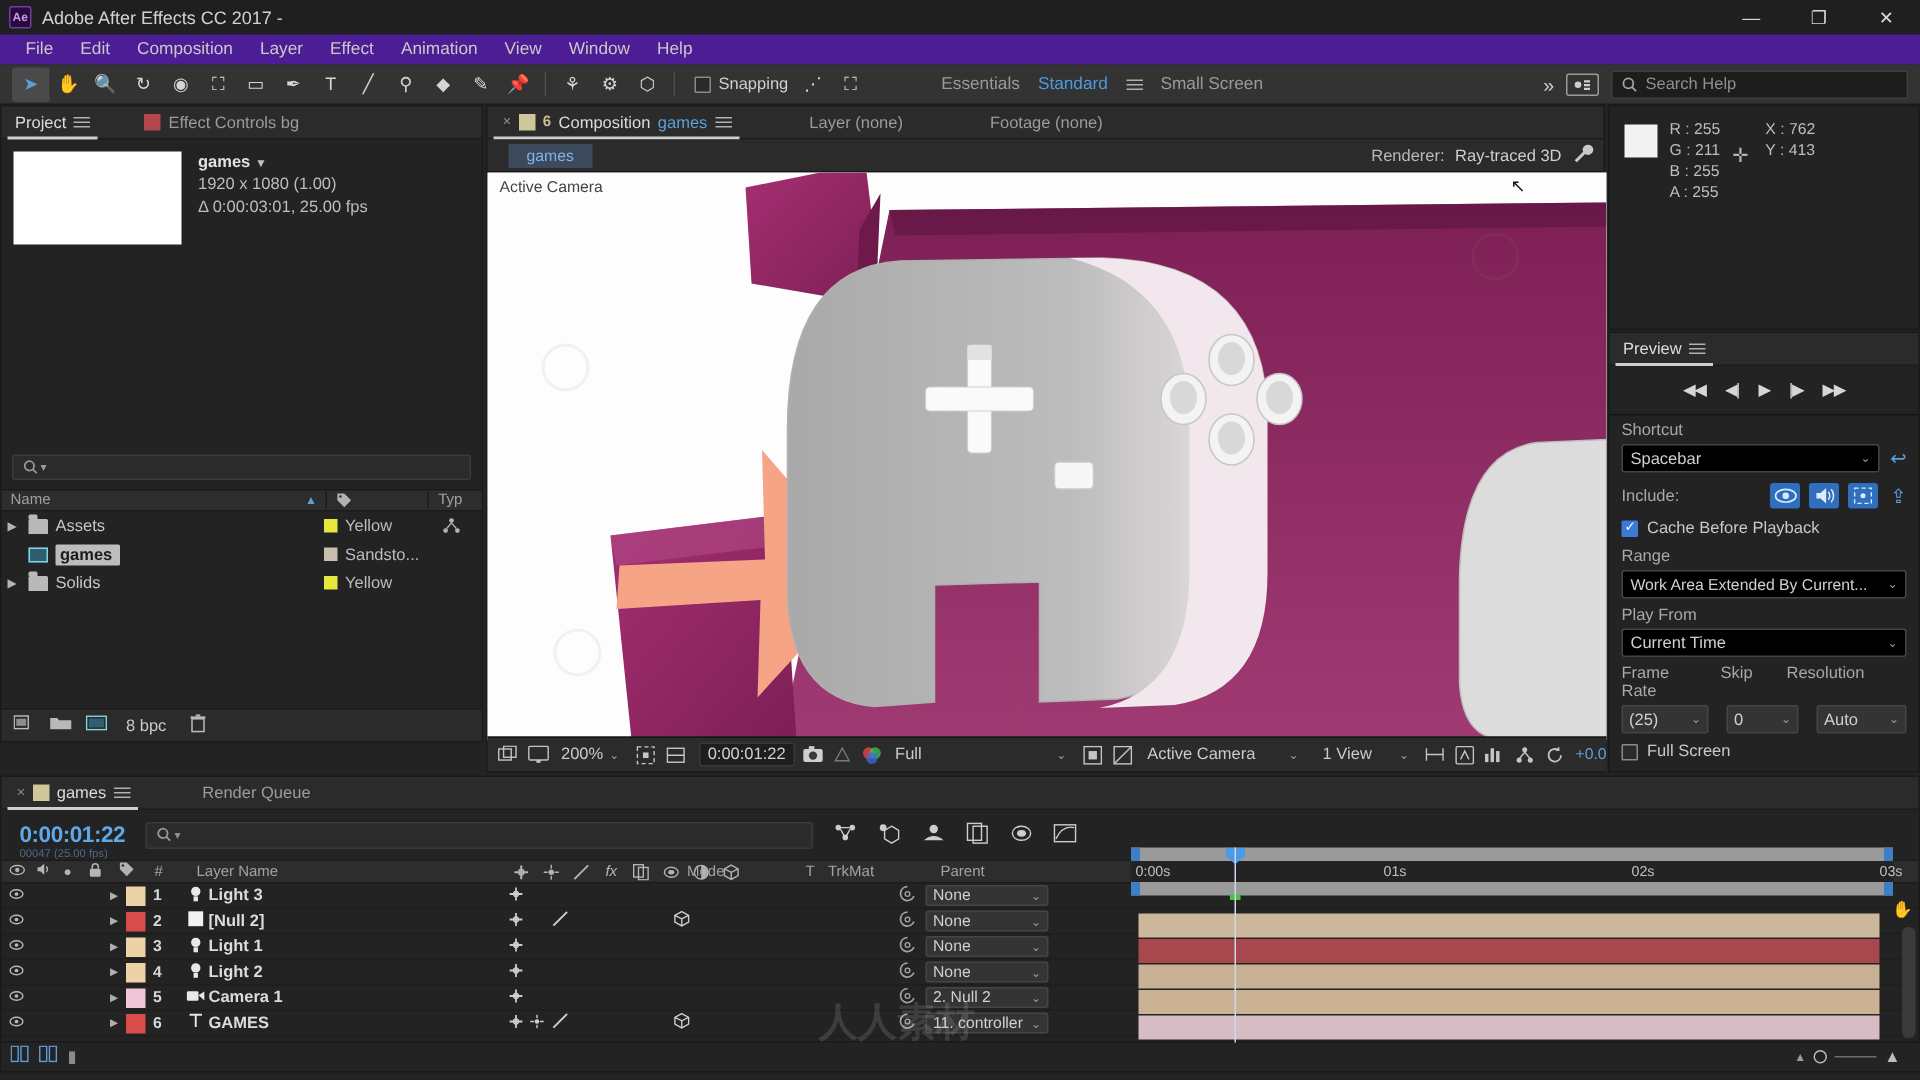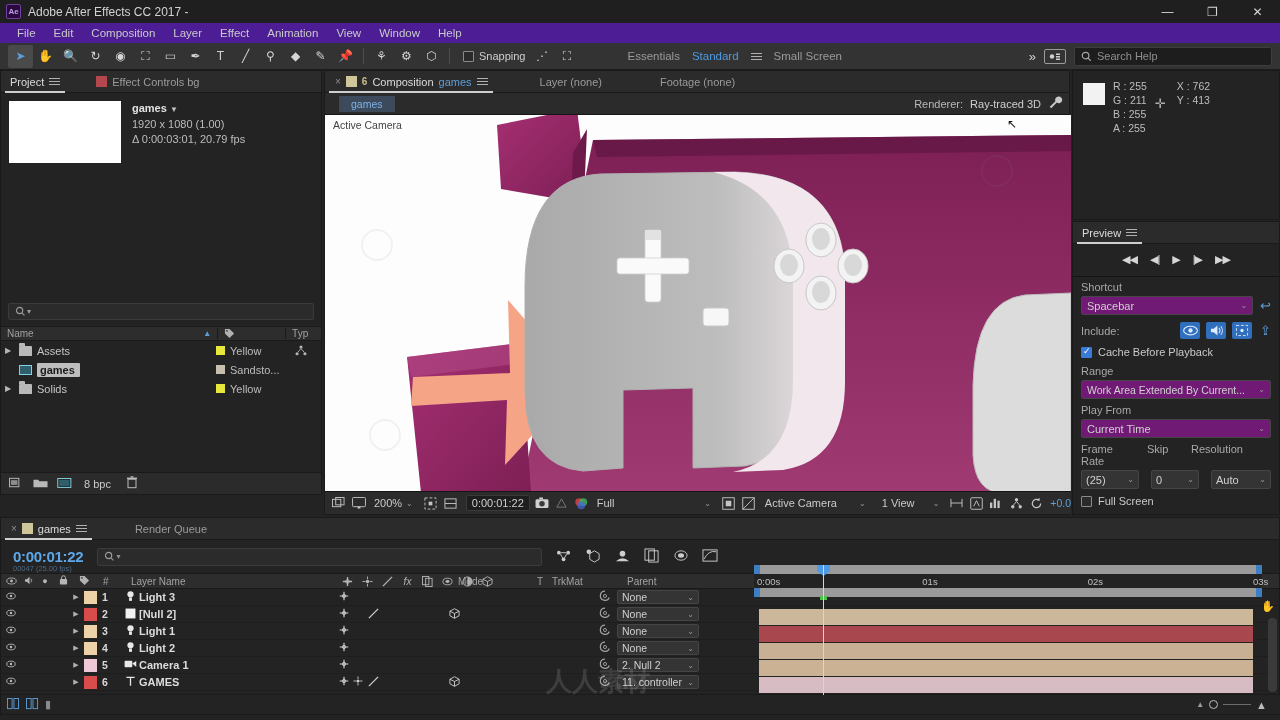--- a/index.html
+++ b/index.html
@@ -131,21 +131,21 @@
   .info-col { font-size:10.5px; line-height:14px; color:#bdbdbd; }
   .info-xy { margin-left:30px; font-size:10.5px; line-height:14px; color:#bdbdbd; position:relative; }
   .plus-mark { position:absolute; left:-22px; top:18px; color:#b0b0b0; font-size:13px; }
 
   #previewPanel { left:1072px; top:221px; width:208px; height:294px; }
   .pv-transport { display:flex; justify-content:center; gap:13px; margin-top:9px; color:#d6d6d6;
                   font-size:12px; }
   .pv-hr { height:1px; background:#141414; margin:9px 0 0 0; }
   .pv-row { padding:4px 8px 0 8px; }
   .pv-lab { font-size:11px; color:#a8a8a8; margin-bottom:3px; }
-  .pv-select { height:19px; background:#701a75; border:1px solid #454545; border-radius:2px;
+  .pv-select { height:19px; background:#000000; border:1px solid #454545; border-radius:2px;
                display:flex; align-items:center; justify-content:space-between;
                padding:0 5px; color:#d0d0d0; font-size:11px; }
   .pv-icn { width:20px; height:17px; display:flex; align-items:center; justify-content:center;
             border-radius:2px; }
   .pv-icn.on { background:#2f6fbe; }
   .small-sel { height:19px; background:#343434; border:1px solid #454545; border-radius:2px;
                display:flex; align-items:center; justify-content:space-between;
                padding:0 4px; color:#d0d0d0; font-size:11px; }
 
   
@@ -296,21 +296,21 @@
         <span style="width:11px;height:11px;background:#b4464e;display:inline-block"></span>
         <span>Effect Controls bg</span>
       </div>
     </div>
 
     <div class="proj-head">
       <div class="proj-thumb"></div>
       <div class="proj-meta">
         <div><span class="nm">games</span> <span style="font-size:8px;color:#c0c0c0">▼</span></div>
         <div>1920 x 1080 (1.00)</div>
-        <div>Δ 0:00:03:01, 20.79 fps</div>
+        <div>Δ 0:00:03:01, 25.00 fps</div>
       </div>
     </div>
 
     <div style="height:112px"></div>
 
     <div class="proj-search">
       <svg width="11" height="11" viewBox="0 0 12 12">
           <circle cx="5" cy="5" r="3.4" fill="none" stroke="#9a9a9a" stroke-width="1.3"></circle>
           <line x1="7.5" y1="7.5" x2="10.3" y2="10.3" stroke="#9a9a9a" stroke-width="1.3"></line>
         </svg>

